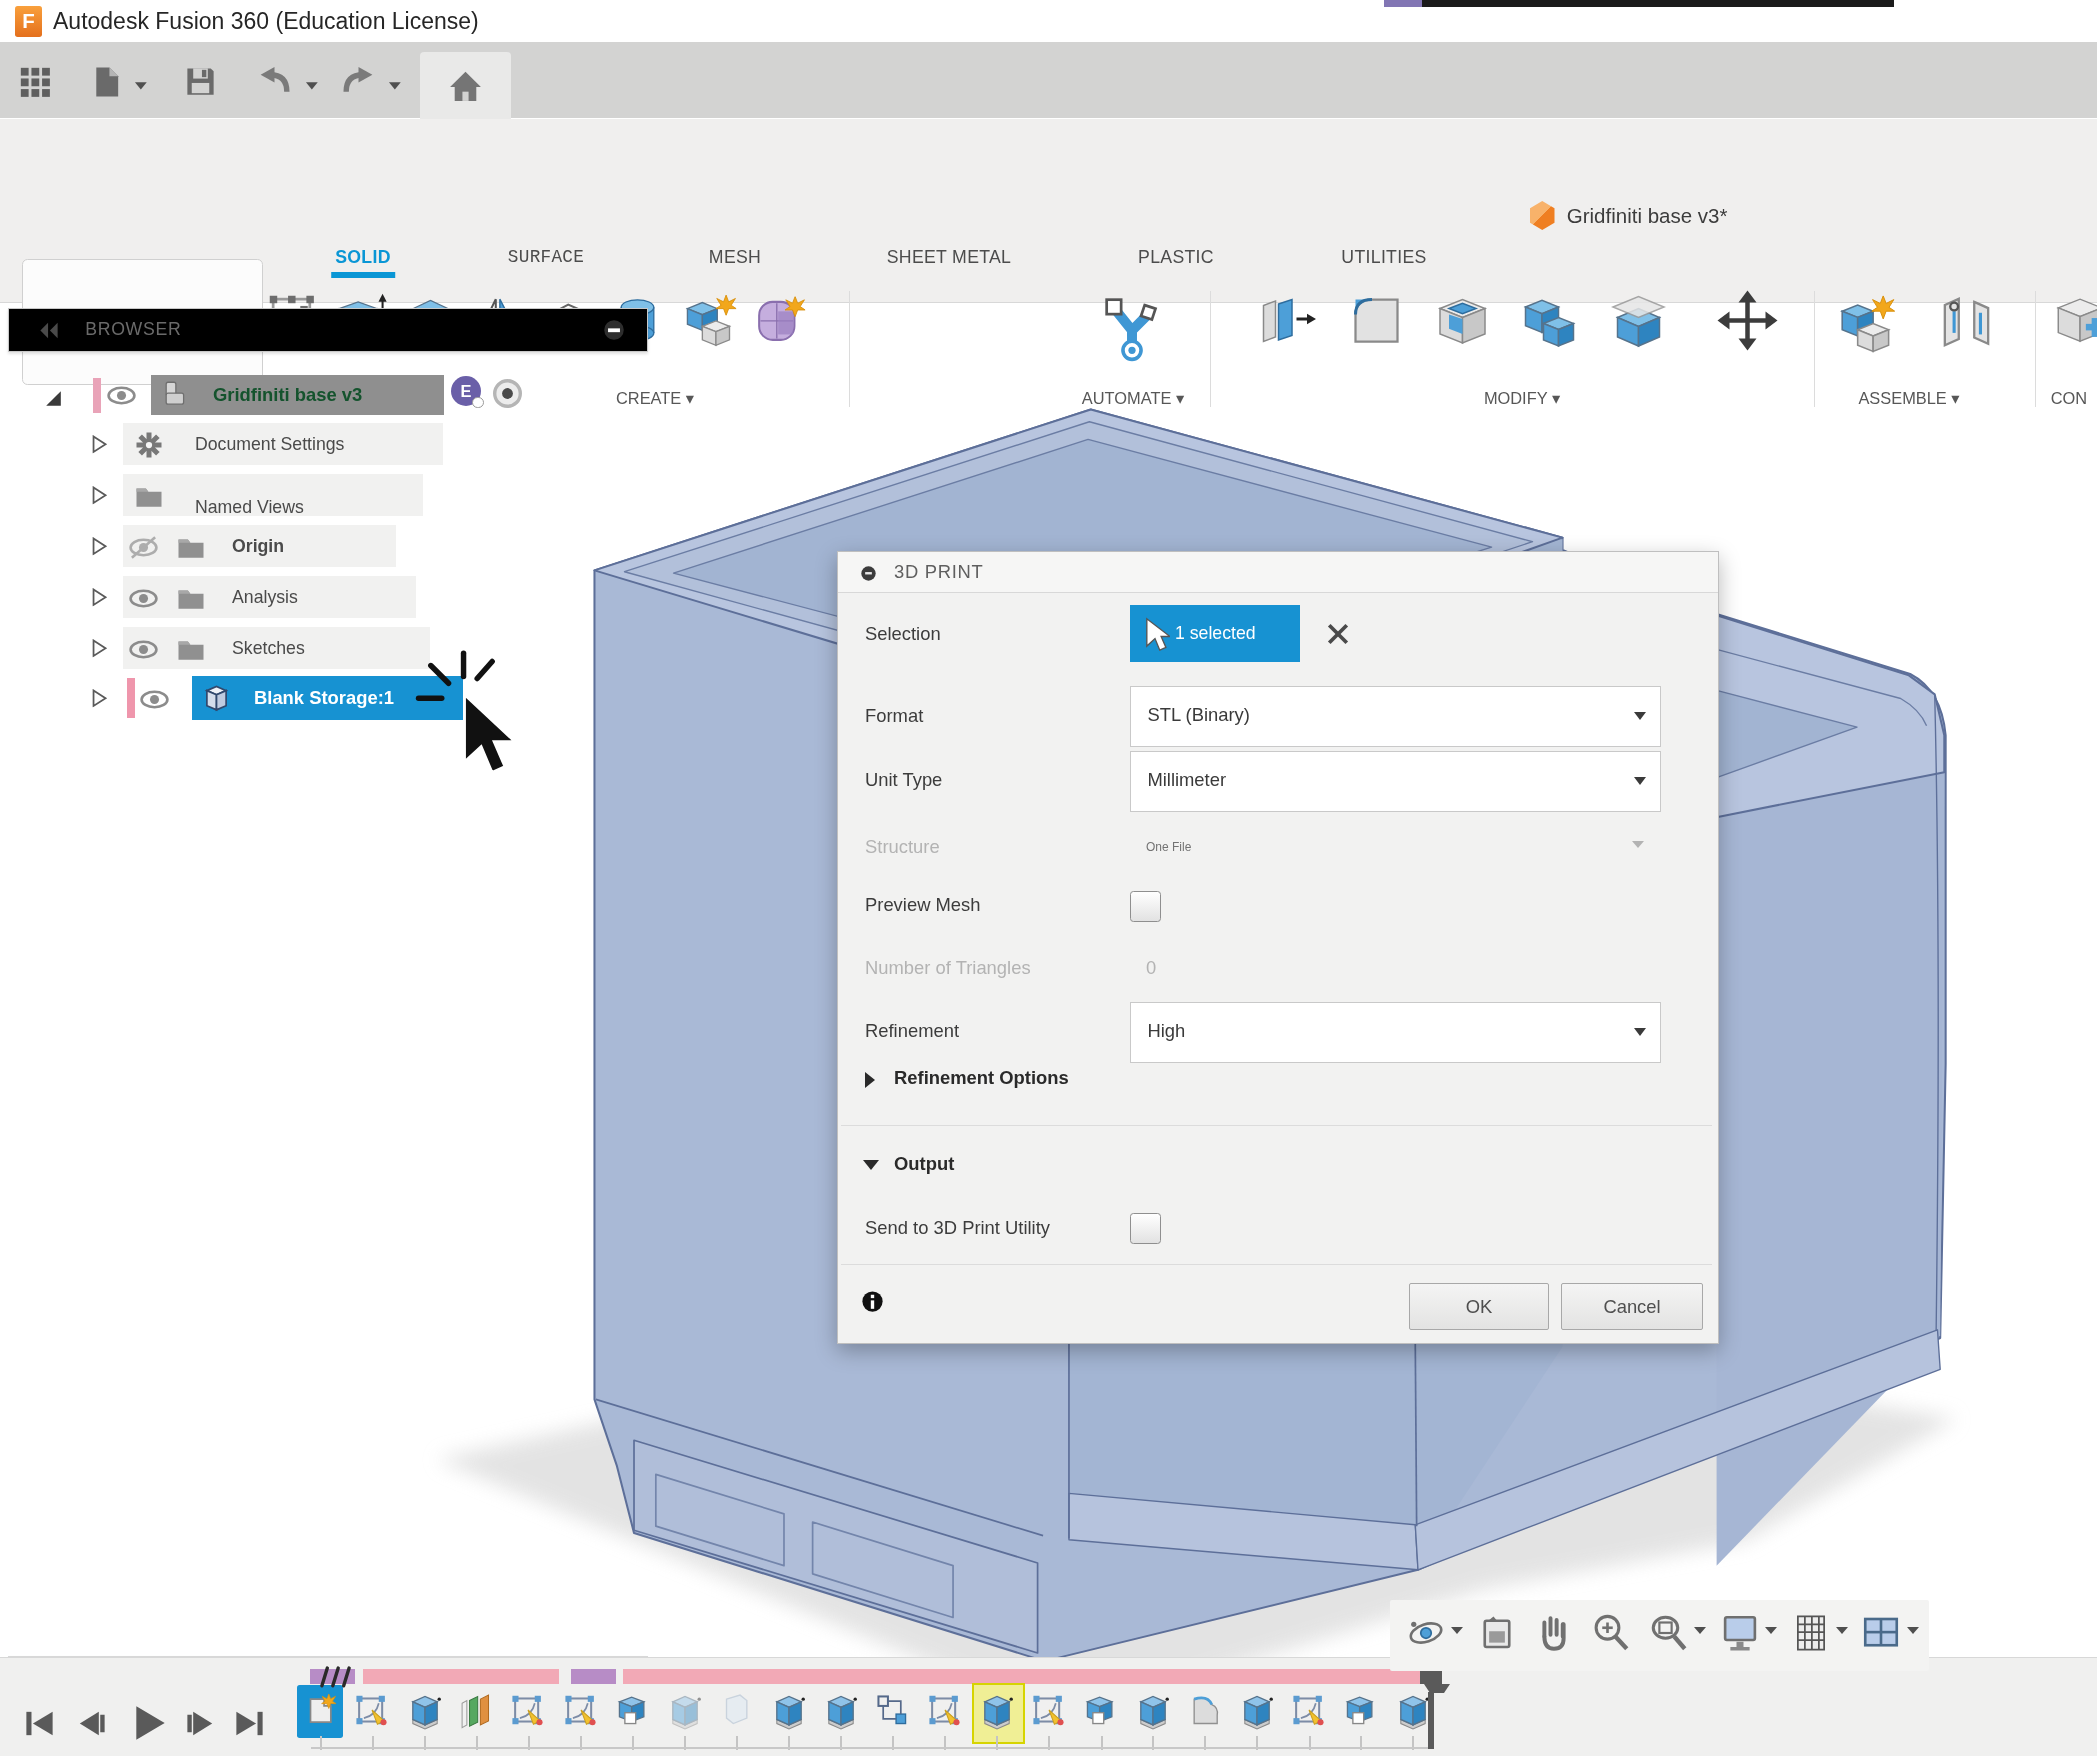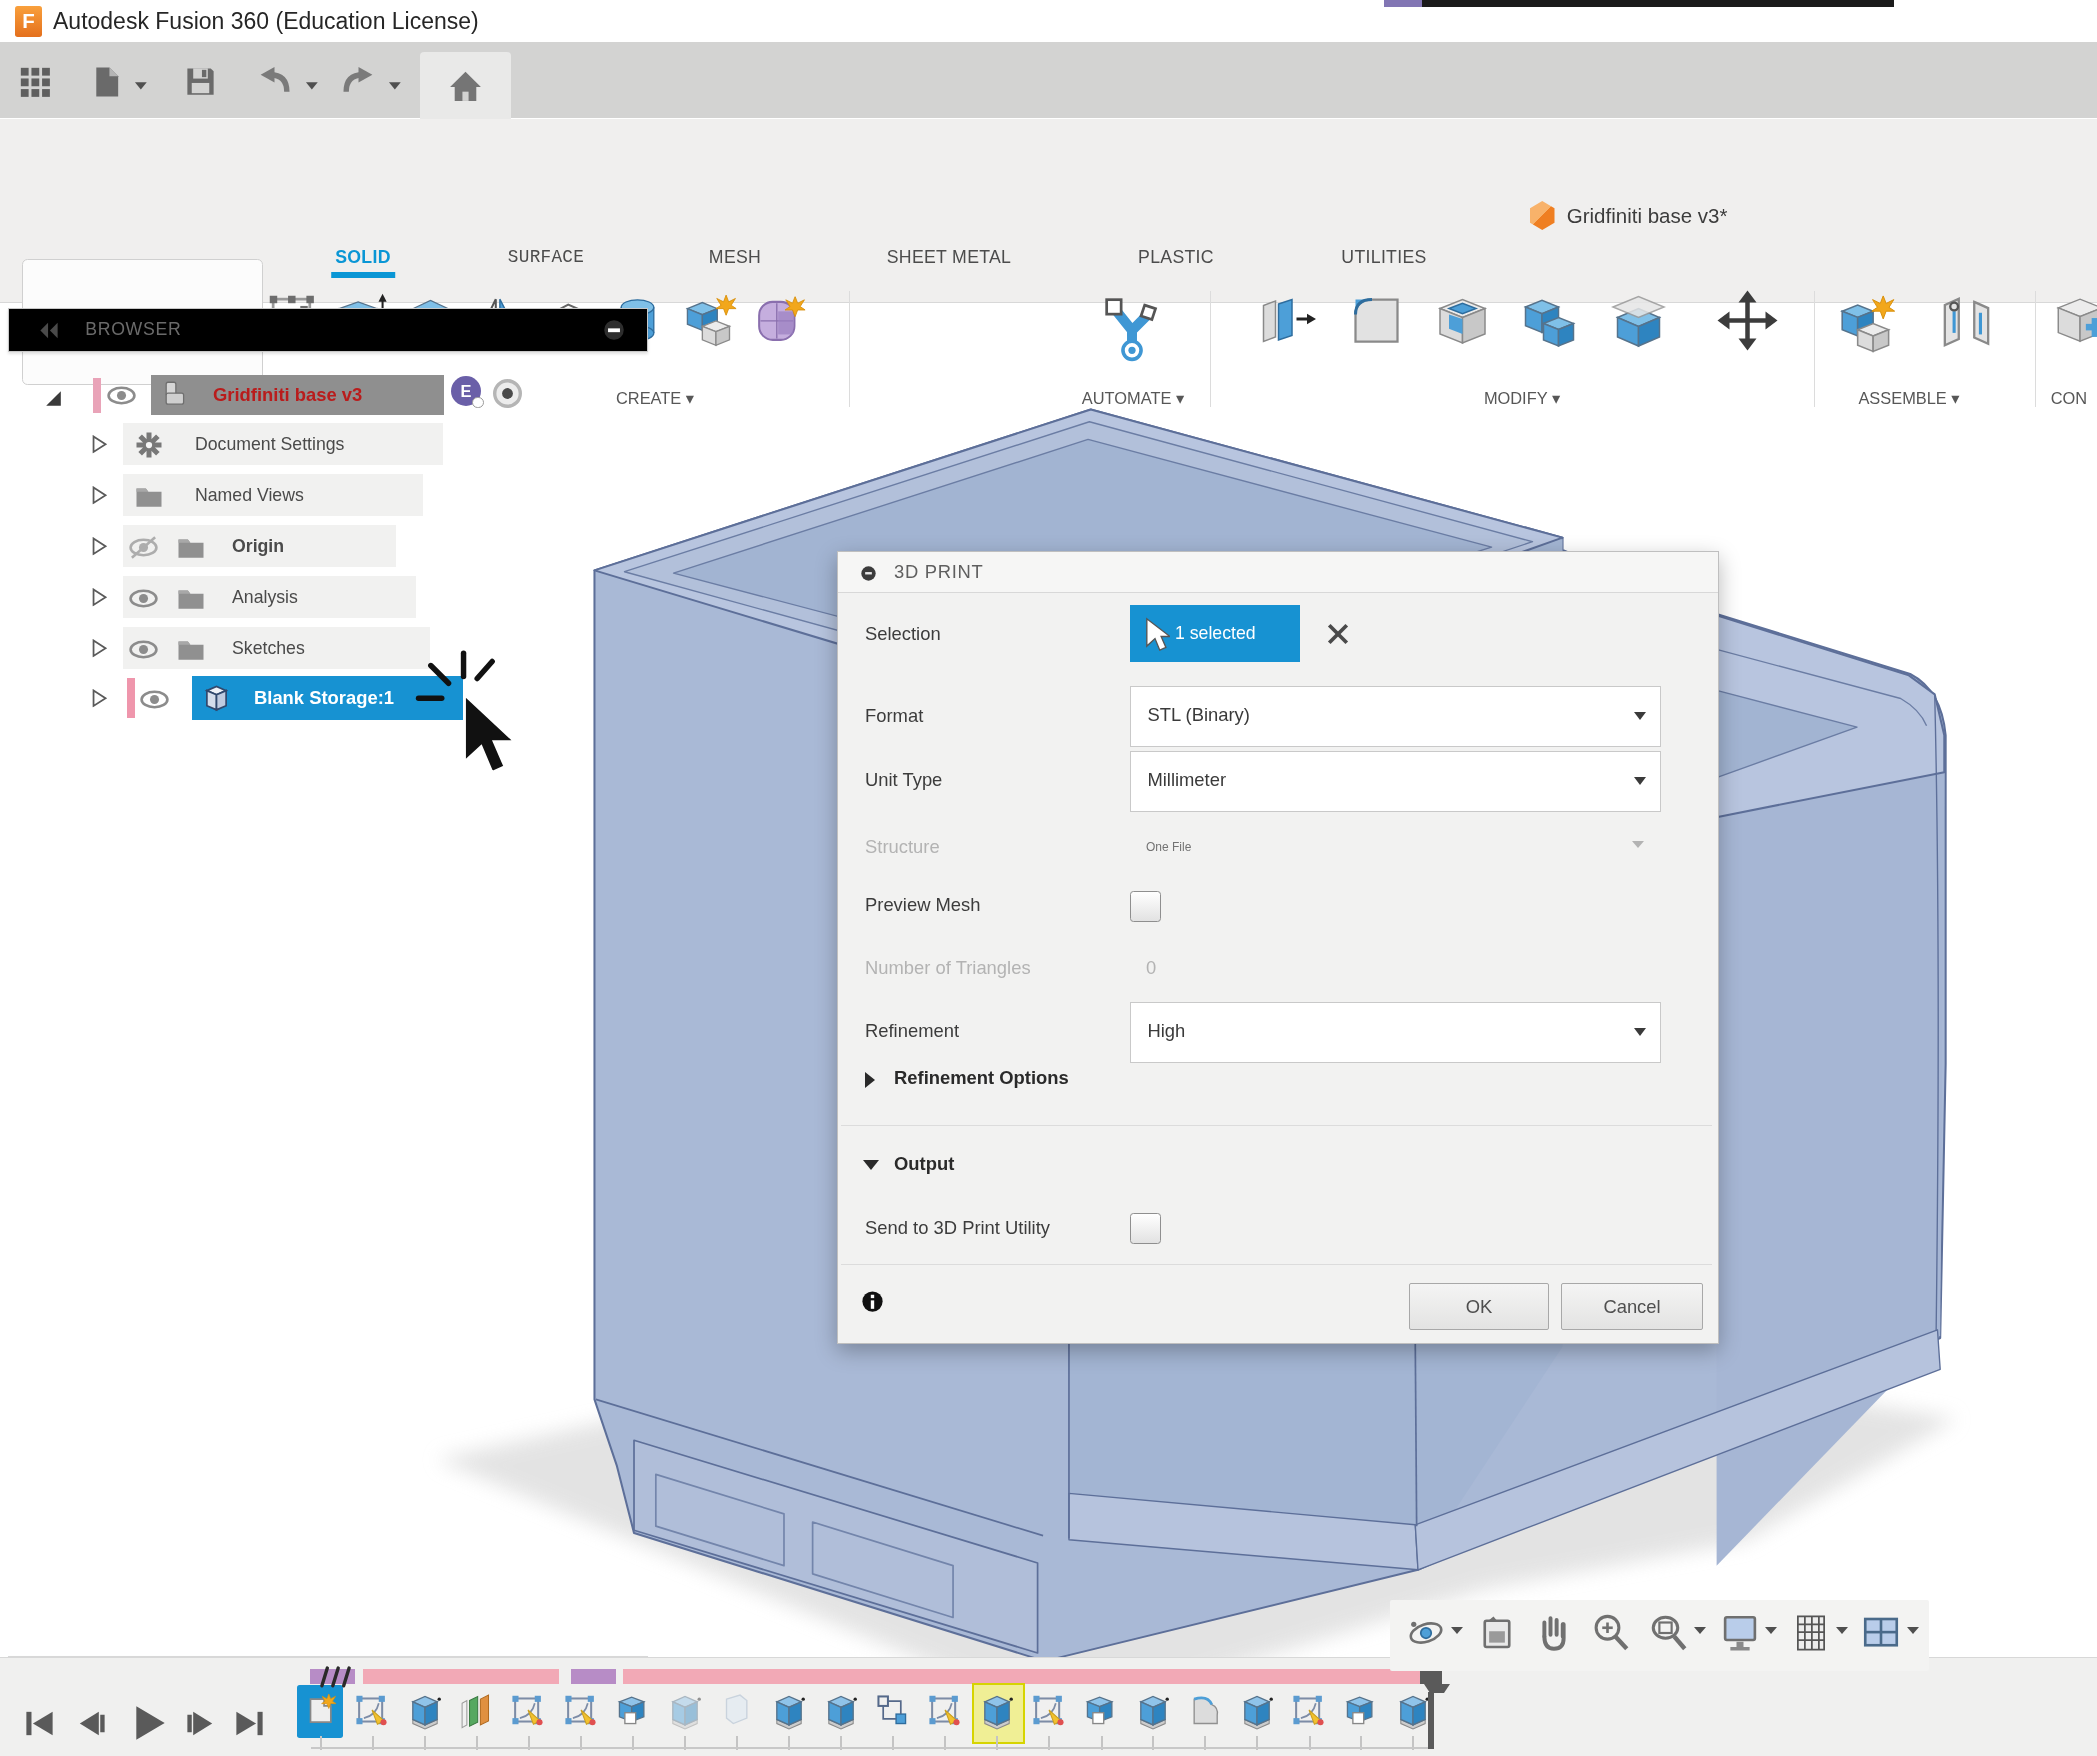--- a/index.html
+++ b/index.html
@@ -565,21 +565,21 @@
         <use href="#u-tri-exp" width="100%" height="100%"></use>
       </svg>
     <div class="abs" style="left:93px;top:4.1px;width:7.5px;height:35px;background:#e9a3b8"></div>
     <svg class="abs" style="left:106px;top:6.8px" width="31" height="31" viewBox="0 0 46 46">
         <use href="#u-eye" width="100%" height="100%"></use>
       </svg>
     <div class="abs" style="left:151px;top:1.4px;width:293px;height:40px;background:#8f8f8f"></div>
     <svg class="abs" style="left:161px;top:5.5px" width="31" height="31" viewBox="0 0 46 46">
         <use href="#u-comp" width="100%" height="100%"></use>
       </svg>
-    <span class="abs" style="left:213px;top:1.4px;height:40px;line-height:40px;font-size:18.4px;font-weight:bold;color:#b91c1c">Gridfiniti base v3</span>
+    <span class="abs" style="left:213px;top:1.4px;height:40px;line-height:40px;font-size:18.4px;font-weight:bold;color:#14532d">Gridfiniti base v3</span>
     <div class="abs" style="left:451px;top:2.7px;width:30px;height:30px;border-radius:50%;background:#6a5fa8;color:#fff;font-weight:bold;font-size:16.4px;text-align:center;line-height:30px"><span>E</span></div>
     <div class="abs" style="left:472px;top:23px;width:9.5px;height:9.5px;border-radius:50%;background:#fff;border:1.4px solid #9a9a9a"></div>
     <svg class="abs" style="left:492px;top:4.1px" width="31" height="31" viewBox="0 0 46 46">
       <circle cx="23" cy="23" r="19" fill="#ececec" stroke="#b5b5b5" stroke-width="5"></circle>
         <circle cx="23" cy="23" r="8" fill="#4a4a4a"></circle>
     </svg>
   </div>
   <div id="tree-rows">
       <div class="abs" style="left: 0px; top: 55px; width: 682px; height: 42px;">
         <svg class="abs" width="18.4" height="18.4" style="left: 90px; top: 12.3px;" viewBox="0 0 27 27">
@@ -592,21 +592,21 @@
         <span class="abs treetext" style="left: 195px; top: 0px;">Document Settings</span>
       </div>
       <div class="abs" style="left: 0px; top: 106px; width: 682px; height: 42px;">
         <svg class="abs" width="18.4" height="18.4" style="left: 90px; top: 12.3px;" viewBox="0 0 27 27">
           <use href="#u-tri" width="100%" height="100%"></use>
         </svg>
         <div class="abs" style="left: 123px; top: 0px; width: 300px; height: 42px; background: rgb(241, 241, 240);"></div>
         <svg class="abs" width="30" height="30" style="left: 134px; top: 6.8px;" viewBox="0 0 44 44">
           <use href="#u-folder" width="100%" height="100%"></use>
         </svg>
-        <span class="abs treetext" style="left: 195px; top: 0px;">Named Views</span>
+        <span class="abs treetext" style="left: 195px; top: 12px;">Named Views</span>
       </div>
       <div class="abs" style="left: 0px; top: 157px; width: 682px; height: 42px; font-weight: bold;">
         <svg class="abs" width="18.4" height="18.4" style="left: 90px; top: 12.3px;" viewBox="0 0 27 27">
           <use href="#u-tri" width="100%" height="100%"></use>
         </svg>
         <div class="abs" style="left: 123px; top: 0px; width: 273px; height: 42px; background: rgb(241, 241, 240);"></div>
         <svg class="abs" width="31" height="31" style="left: 128px; top: 6.8px;" viewBox="0 0 46 46">
           <use href="#u-eyeoff" width="100%" height="100%"></use>
         </svg>
         <svg class="abs" width="30" height="30" style="left: 176px; top: 6.8px;" viewBox="0 0 44 44">

